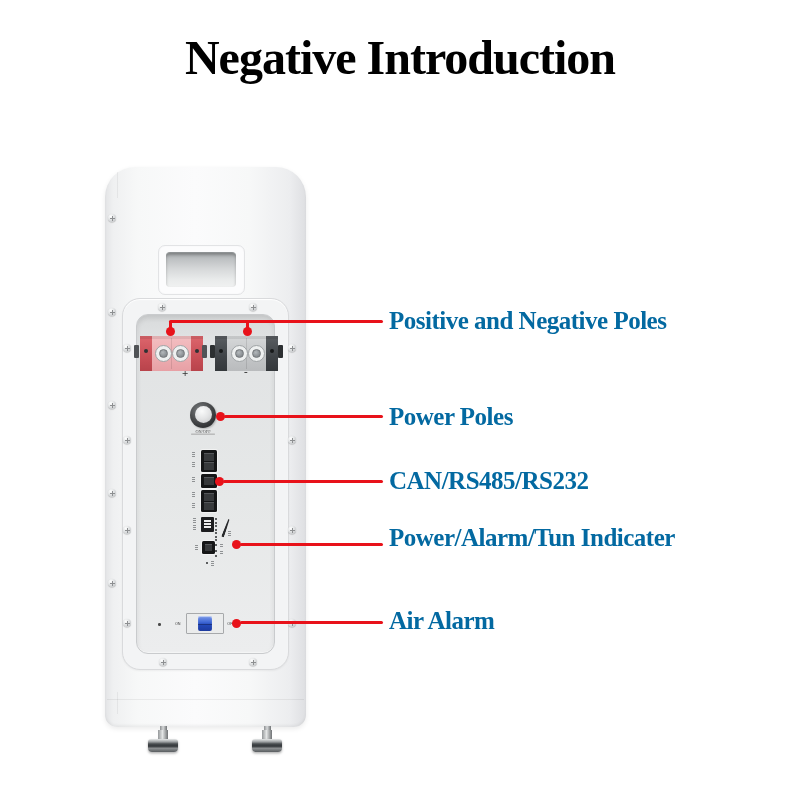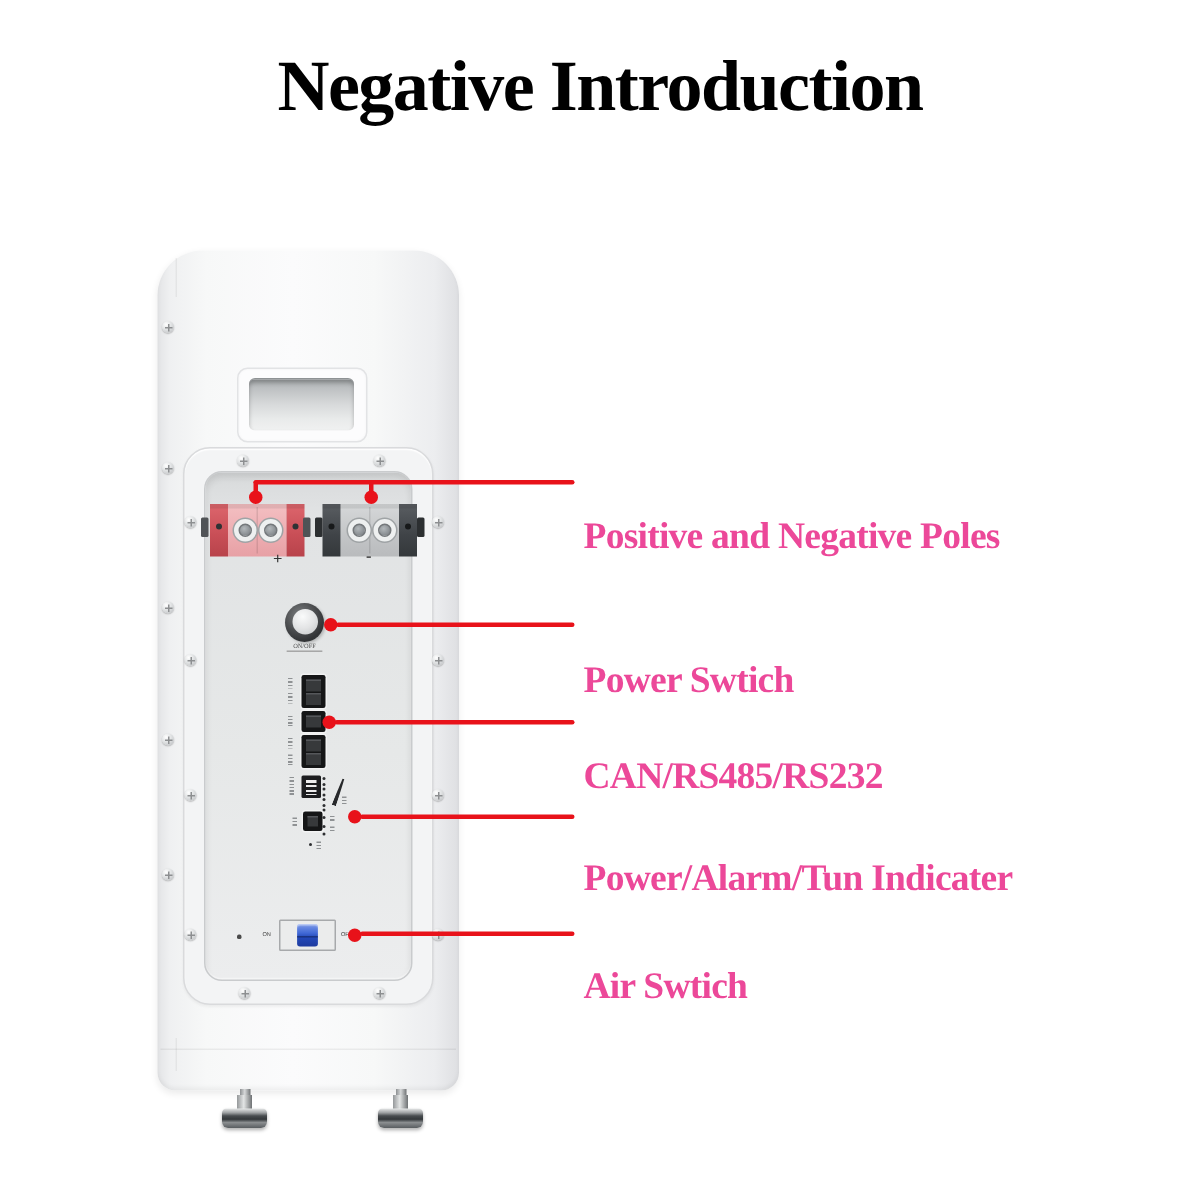--- a/index.html
+++ b/index.html
@@ -95,21 +95,21 @@
   .foot-stem{position:absolute;width:10px;height:10px;background:linear-gradient(90deg,#95989a,#e3e5e5 45%,#6f7274);}
   .foot-disc{position:absolute;width:30px;height:13px;border-radius:3px 3px 4px 4px;
         background:linear-gradient(180deg,#e6e8e8 0%,#9da0a2 22%,#484c4f 38%,#33373a 55%,#8b8e90 72%,#595d60 100%);
         box-shadow:0 1.5px 2.5px rgba(0,0,0,0.30);}
 
   
   .c-line{position:absolute;height:3px;background:#e8121a;border-radius:1.5px;}
   .c-drop{position:absolute;width:3px;background:#e8121a;}
   .c-dot{position:absolute;width:9px;height:9px;border-radius:50%;background:#e8121a;}
   .c-label{position:absolute;left:389px;font:bold 25px/30px "Liberation Serif",serif;
-        letter-spacing:-0.5px;color:#ec4899;white-space:nowrap;margin-top:37px;}
+        letter-spacing:-0.5px;color:#0369a1;white-space:nowrap;}
 </style>
 </head>
 <body>
 
 <div class="stage">
 
   <div class="title">Negative Introduction</div>
 
   <div>
     <div class="body"></div>
@@ -255,28 +255,28 @@
 
     <div class="c-line" style="left:169px;top:319.5px;width:214px;"></div>
     <div class="c-drop" style="left:169px;top:321px;height:8px;"></div>
     <div class="c-drop" style="left:246px;top:321px;height:8px;"></div>
     <div class="c-dot" style="left:166px;top:326.5px;"></div>
     <div class="c-dot" style="left:243px;top:326.5px;"></div>
     <div class="c-label" style="top:306px;">Positive and Negative Poles</div>
 
     <div class="c-dot" style="left:215.5px;top:411.5px;"></div>
     <div class="c-line" style="left:224px;top:414.5px;width:159px;"></div>
-    <div class="c-label" style="top:402px;">Power Swtich</div>
+    <div class="c-label" style="top:402px;">Power Poles</div>
 
     <div class="c-dot" style="left:214.5px;top:476.5px;"></div>
     <div class="c-line" style="left:223px;top:479.5px;width:160px;"></div>
     <div class="c-label" style="top:466px;">CAN/RS485/RS232</div>
 
     <div class="c-dot" style="left:231.5px;top:539.5px;"></div>
     <div class="c-line" style="left:240px;top:542.5px;width:143px;"></div>
-    <div class="c-label" style="top:534px;">Power/Alarm/Tun Indicater</div>
+    <div class="c-label" style="top:523px;">Power/Alarm/Tun Indicater</div>
 
     <div class="c-dot" style="left:231.5px;top:618.5px;"></div>
     <div class="c-line" style="left:240px;top:621px;width:143px;"></div>
-    <div class="c-label" style="top:606px;">Air Swtich</div>
+    <div class="c-label" style="top:606px;">Air Alarm</div>
   </div>
 
 </div>
 
 </body></html>

